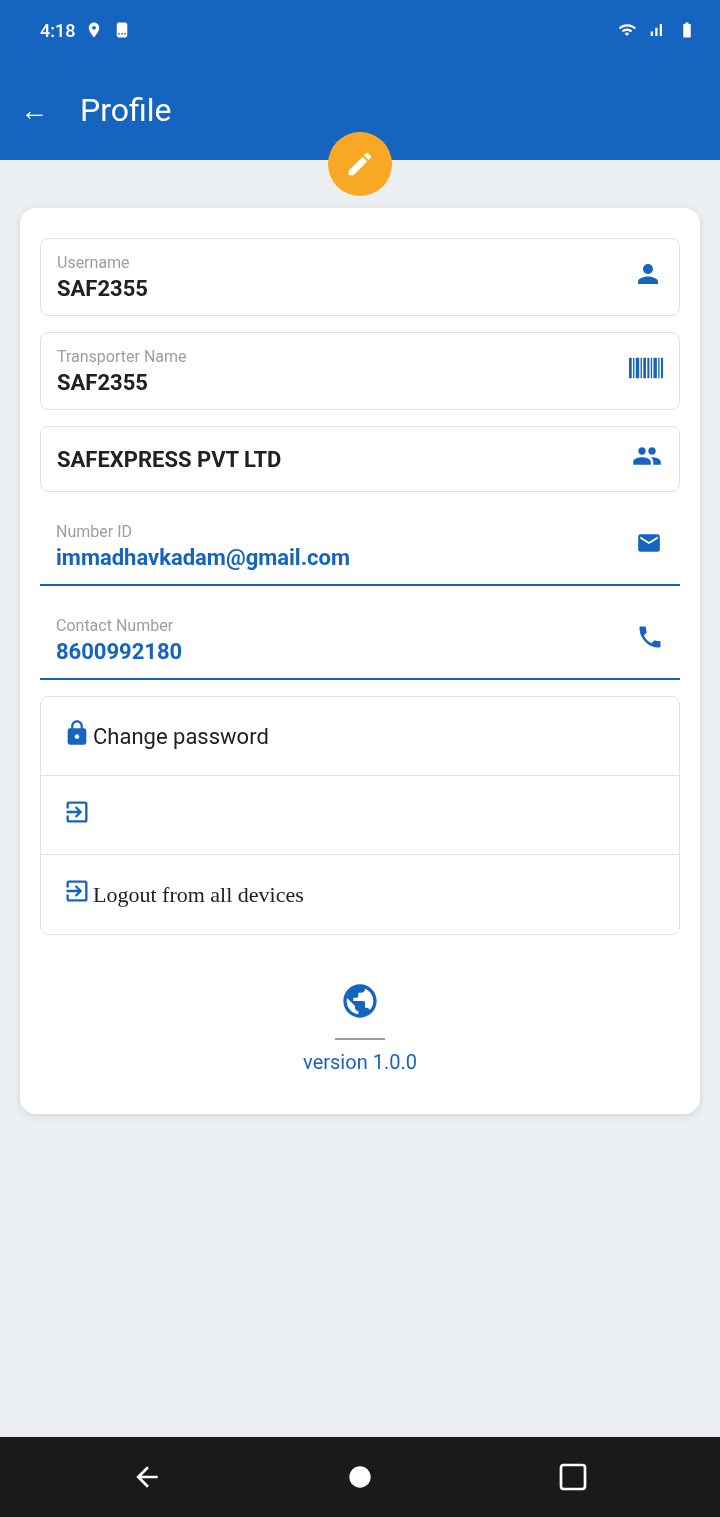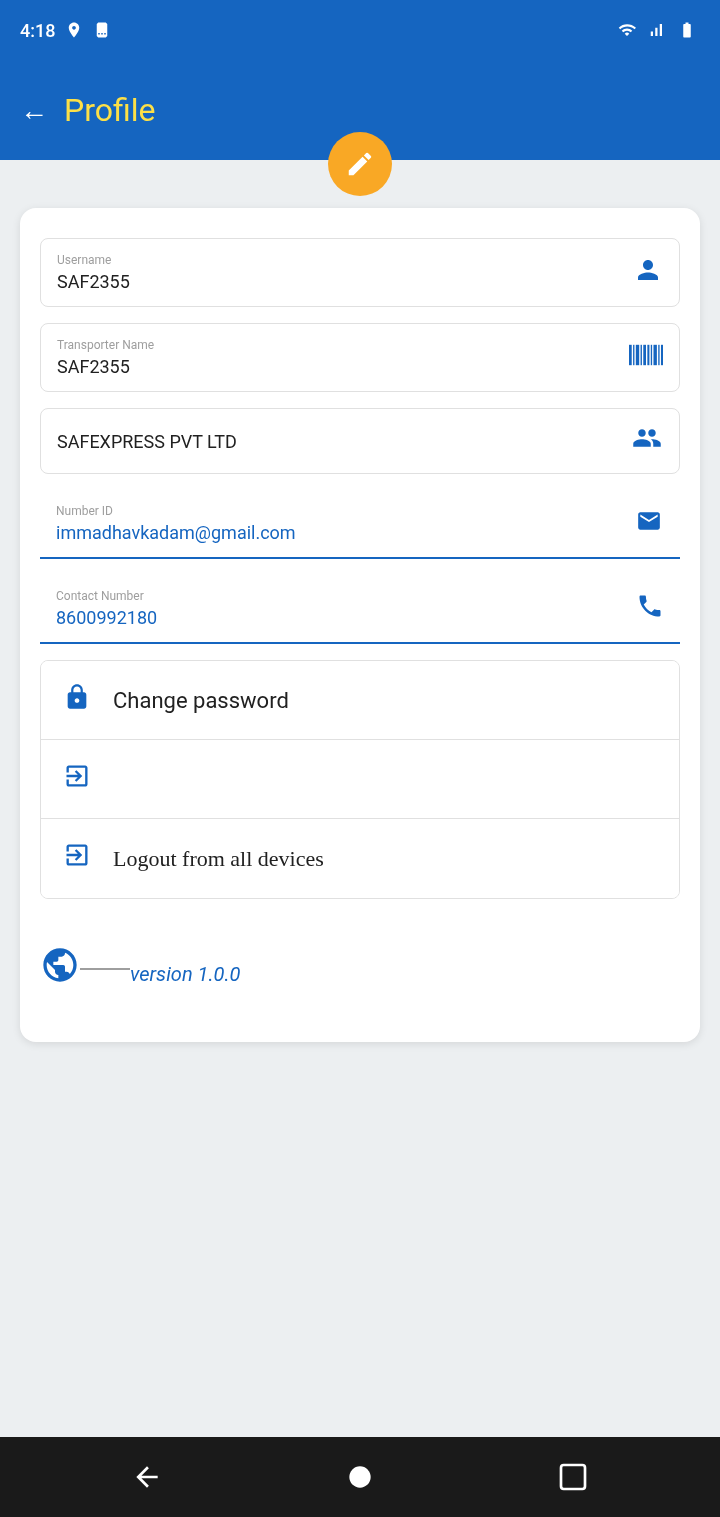--- a/index.html
+++ b/index.html
@@ -27,20 +27,21 @@
       padding: 0 20px;
       color: white;
       font-size: 18px;
       font-weight: 500;
     }
 
     .status-left {
       display: flex;
       align-items: center;
       gap: 10px;
+      margin-left: 20px;
     }
 
     .status-right {
       display: flex;
       align-items: center;
       gap: 8px;
     }
 
     
     .header {
@@ -55,21 +56,22 @@
     .back-btn {
       font-size: 28px;
       color: white;
       margin-right: 16px;
       cursor: pointer;
     }
 
     .header-title {
       font-size: 32px;
       font-weight: 400;
-      color: #fde047;
+      color: #ffffff;
+      margin-left: 16px;
     }
 
     
     .main-content {
       background: #ECEFF1;
       flex: 1;
       display: flex;
       flex-direction: column;
       align-items: center;
       padding-top: 0;
@@ -131,29 +133,29 @@
       margin-bottom: 16px;
     }
 
     .field-content {
       display: flex;
       flex-direction: column;
       flex: 1;
     }
 
     .field-label {
-      font-size: 12px;
+      font-size: 16px;
       color: #9E9E9E;
       margin-bottom: 4px;
     }
 
     .field-value {
-      font-size: 18px;
+      font-size: 22px;
       color: #212121;
-      font-weight: 400;
+      font-weight: 700;
     }
 
     .field-value.blue {
       color: #1565C0;
     }
 
     .field-icon {
       color: #1565C0;
       font-size: 26px;
       margin-left: 10px;
@@ -164,21 +166,20 @@
       border: 1px solid #E0E0E0;
       border-radius: 8px;
       margin-bottom: 16px;
       overflow: hidden;
     }
 
     .action-item {
       display: flex;
       align-items: center;
       padding: 22px 20px;
-      gap: 20px;
       cursor: pointer;
       background: white;
       border-bottom: 1px solid #E0E0E0;
     }
 
     .action-item:last-child {
       border-bottom: none;
       font-family: Liberation Serif, serif;
     }
 
@@ -190,24 +191,23 @@
     }
 
     .action-item-label {
       font-size: 22px;
       color: #212121;
     }
 
     
     .footer-area {
       display: flex;
-      flex-direction: row;
+      flex-direction: column;
       align-items: center;
       padding: 30px 0 20px;
-      font-style: italic;
     }
 
     .globe-icon {
       font-size: 36px;
       color: #1565C0;
       margin-bottom: 8px;
     }
 
     .underline {
       width: 50px;

